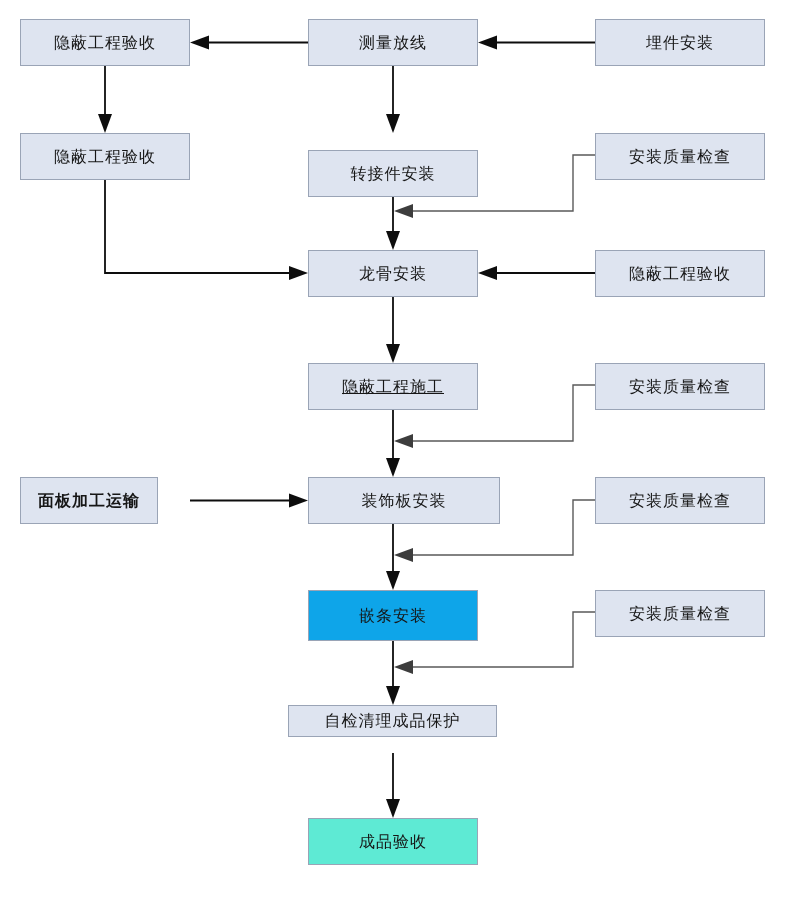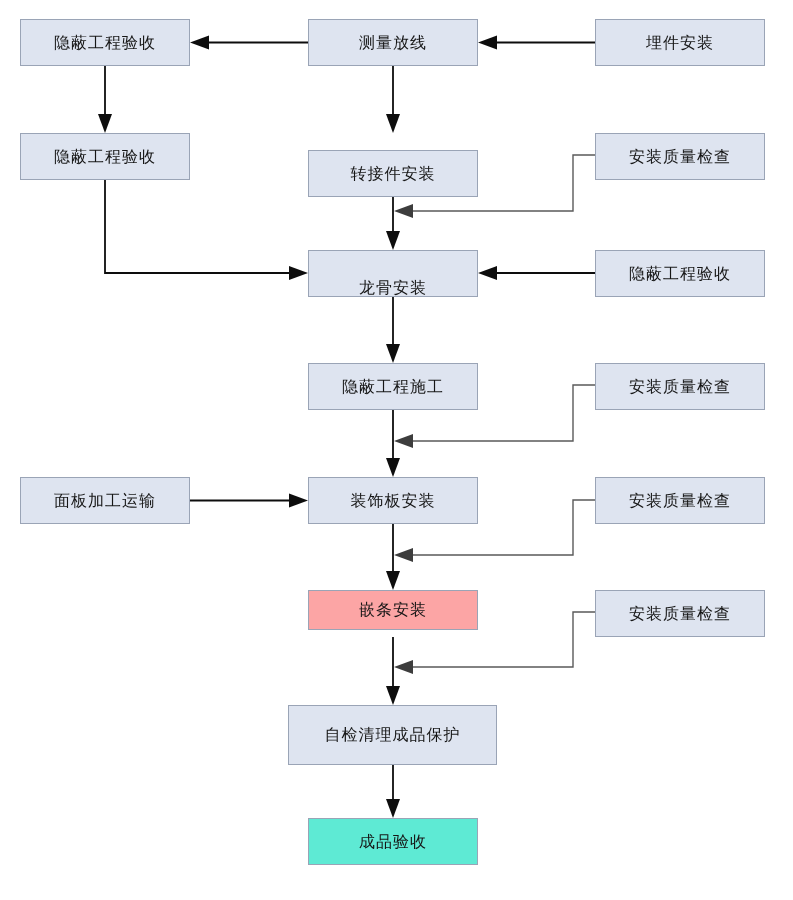--- a/index.html
+++ b/index.html
@@ -162,47 +162,47 @@
     </div>
   <div class="node" id="node-n4" style="left: 20px; top: 133px; width: 170px; height: 47px; background: rgb(222, 228, 240); border-color: rgb(154, 164, 182);">
       <span class="label">隐蔽工程验收</span>
     </div>
   <div class="node" id="node-n5" style="left: 308px; top: 150px; width: 170px; height: 47px; background: rgb(222, 228, 240); border-color: rgb(154, 164, 182);">
       <span class="label">转接件安装</span>
     </div>
   <div class="node" id="node-n6" style="left: 595px; top: 133px; width: 170px; height: 47px; background: rgb(222, 228, 240); border-color: rgb(154, 164, 182);">
       <span class="label">安装质量检查</span>
     </div>
-  <div class="node" id="node-n7" style="left: 308px; top: 250px; width: 170px; height: 47px; background: rgb(222, 228, 240); border-color: rgb(154, 164, 182); align-items: flex-end;">
+  <div class="node" id="node-n7" style="left: 308px; top: 250px; width: 170px; height: 47px; background: rgb(222, 228, 240); border-color: rgb(154, 164, 182);">
       <span class="label">龙骨安装</span>
     </div>
   <div class="node" id="node-n8" style="left: 595px; top: 250px; width: 170px; height: 47px; background: rgb(222, 228, 240); border-color: rgb(154, 164, 182);">
       <span class="label">隐蔽工程验收</span>
     </div>
-  <div class="node" id="node-n9" style="left: 308px; top: 363px; width: 170px; height: 47px; background: rgb(222, 228, 240); border-color: rgb(154, 164, 182);">
+  <div class="node" id="node-n9" style="left: 308px; top: 363px; width: 170px; height: 47px; background: rgb(222, 228, 240); border-color: rgb(154, 164, 182); text-decoration: underline;">
       <span class="label">隐蔽工程施工</span>
     </div>
   <div class="node" id="node-n10" style="left: 595px; top: 363px; width: 170px; height: 47px; background: rgb(222, 228, 240); border-color: rgb(154, 164, 182);">
       <span class="label">安装质量检查</span>
     </div>
-  <div class="node" id="node-n11" style="left: 20px; top: 477px; width: 170px; height: 47px; background: rgb(222, 228, 240); border-color: rgb(154, 164, 182);">
+  <div class="node" id="node-n11" style="left: 20px; top: 477px; width: 138px; height: 47px; background: rgb(222, 228, 240); border-color: rgb(154, 164, 182); font-weight: bold;">
       <span class="label">面板加工运输</span>
     </div>
-  <div class="node" id="node-n12" style="left: 308px; top: 477px; width: 170px; height: 47px; background: rgb(222, 228, 240); border-color: rgb(154, 164, 182);">
+  <div class="node" id="node-n12" style="left: 308px; top: 477px; width: 192px; height: 47px; background: rgb(222, 228, 240); border-color: rgb(154, 164, 182);">
       <span class="label">装饰板安装</span>
     </div>
   <div class="node" id="node-n13" style="left: 595px; top: 477px; width: 170px; height: 47px; background: rgb(222, 228, 240); border-color: rgb(154, 164, 182);">
       <span class="label">安装质量检查</span>
     </div>
-  <div class="node" id="node-n14" style="left: 308px; top: 590px; width: 170px; height: 40px; background: #fca5a5; border-color: rgb(154, 164, 182);">
+  <div class="node" id="node-n14" style="left: 308px; top: 590px; width: 170px; height: 51px; background: #0ea5e9; border-color: rgb(154, 164, 182);">
       <span class="label">嵌条安装</span>
     </div>
   <div class="node" id="node-n15" style="left: 595px; top: 590px; width: 170px; height: 47px; background: rgb(222, 228, 240); border-color: rgb(154, 164, 182);">
       <span class="label">安装质量检查</span>
     </div>
-  <div class="node" id="node-n16" style="left: 288px; top: 705px; width: 209px; height: 60px; background: rgb(222, 228, 240); border-color: rgb(154, 164, 182);">
+  <div class="node" id="node-n16" style="left: 288px; top: 705px; width: 209px; height: 32px; background: rgb(222, 228, 240); border-color: rgb(154, 164, 182);">
       <span class="label">自检清理成品保护</span>
     </div>
   <div class="node" id="node-n17" style="left: 308px; top: 818px; width: 170px; height: 47px; background: #5eead4; border-color: rgb(154, 164, 182);">
       <span class="label">成品验收</span>
     </div>
 
 </div>
 
 </body></html>

